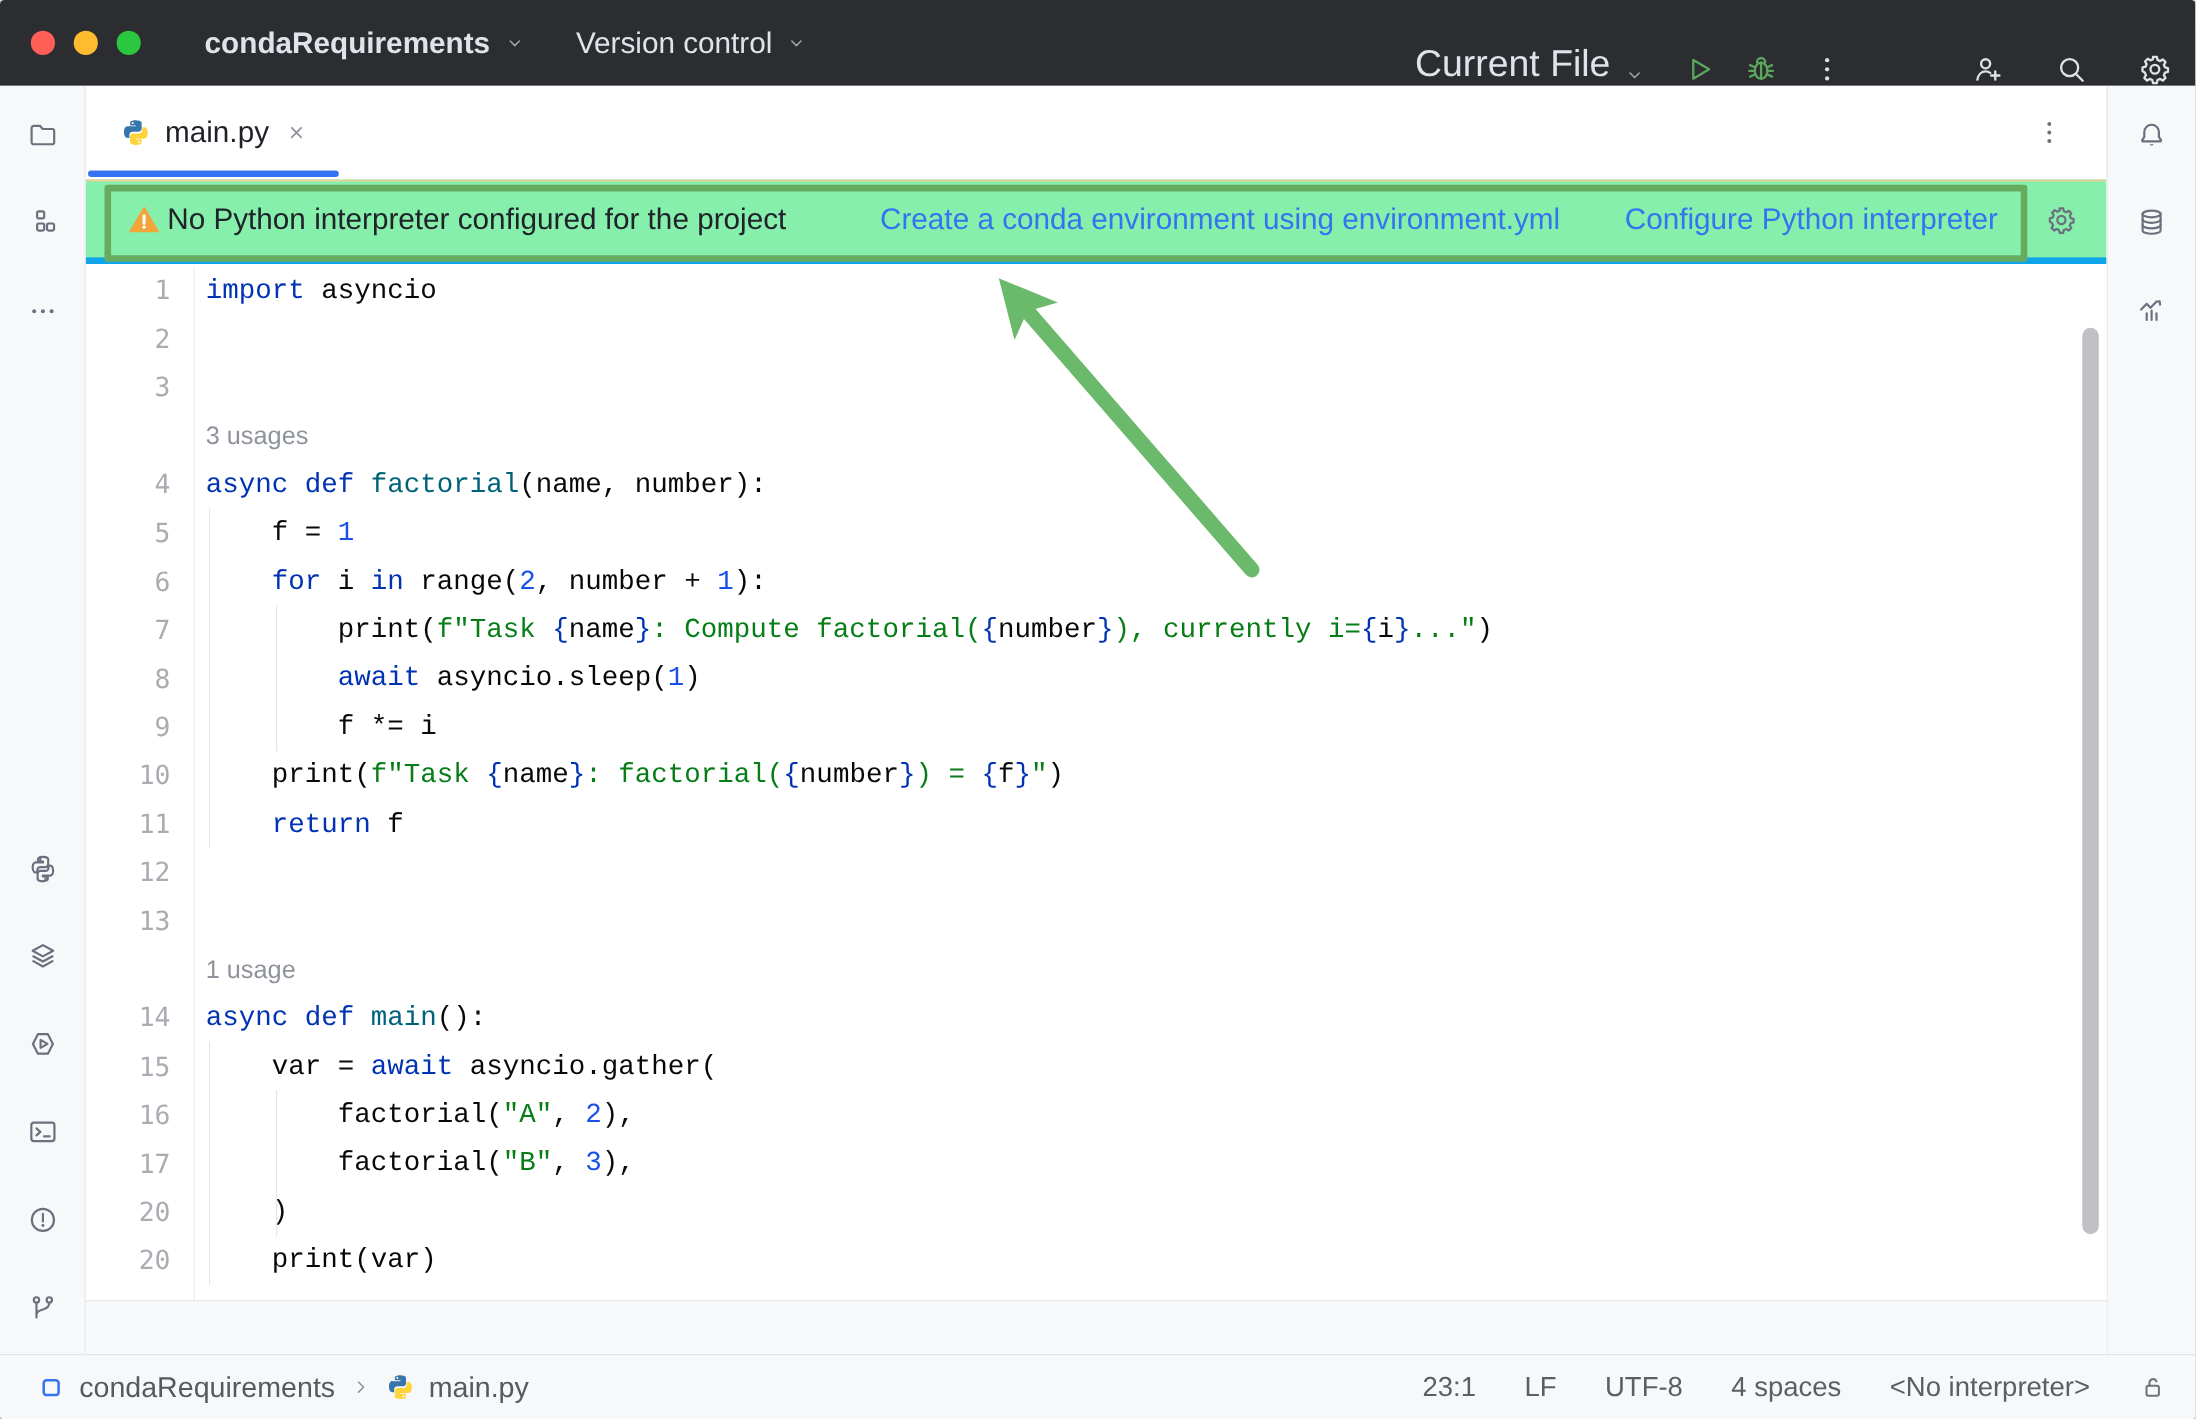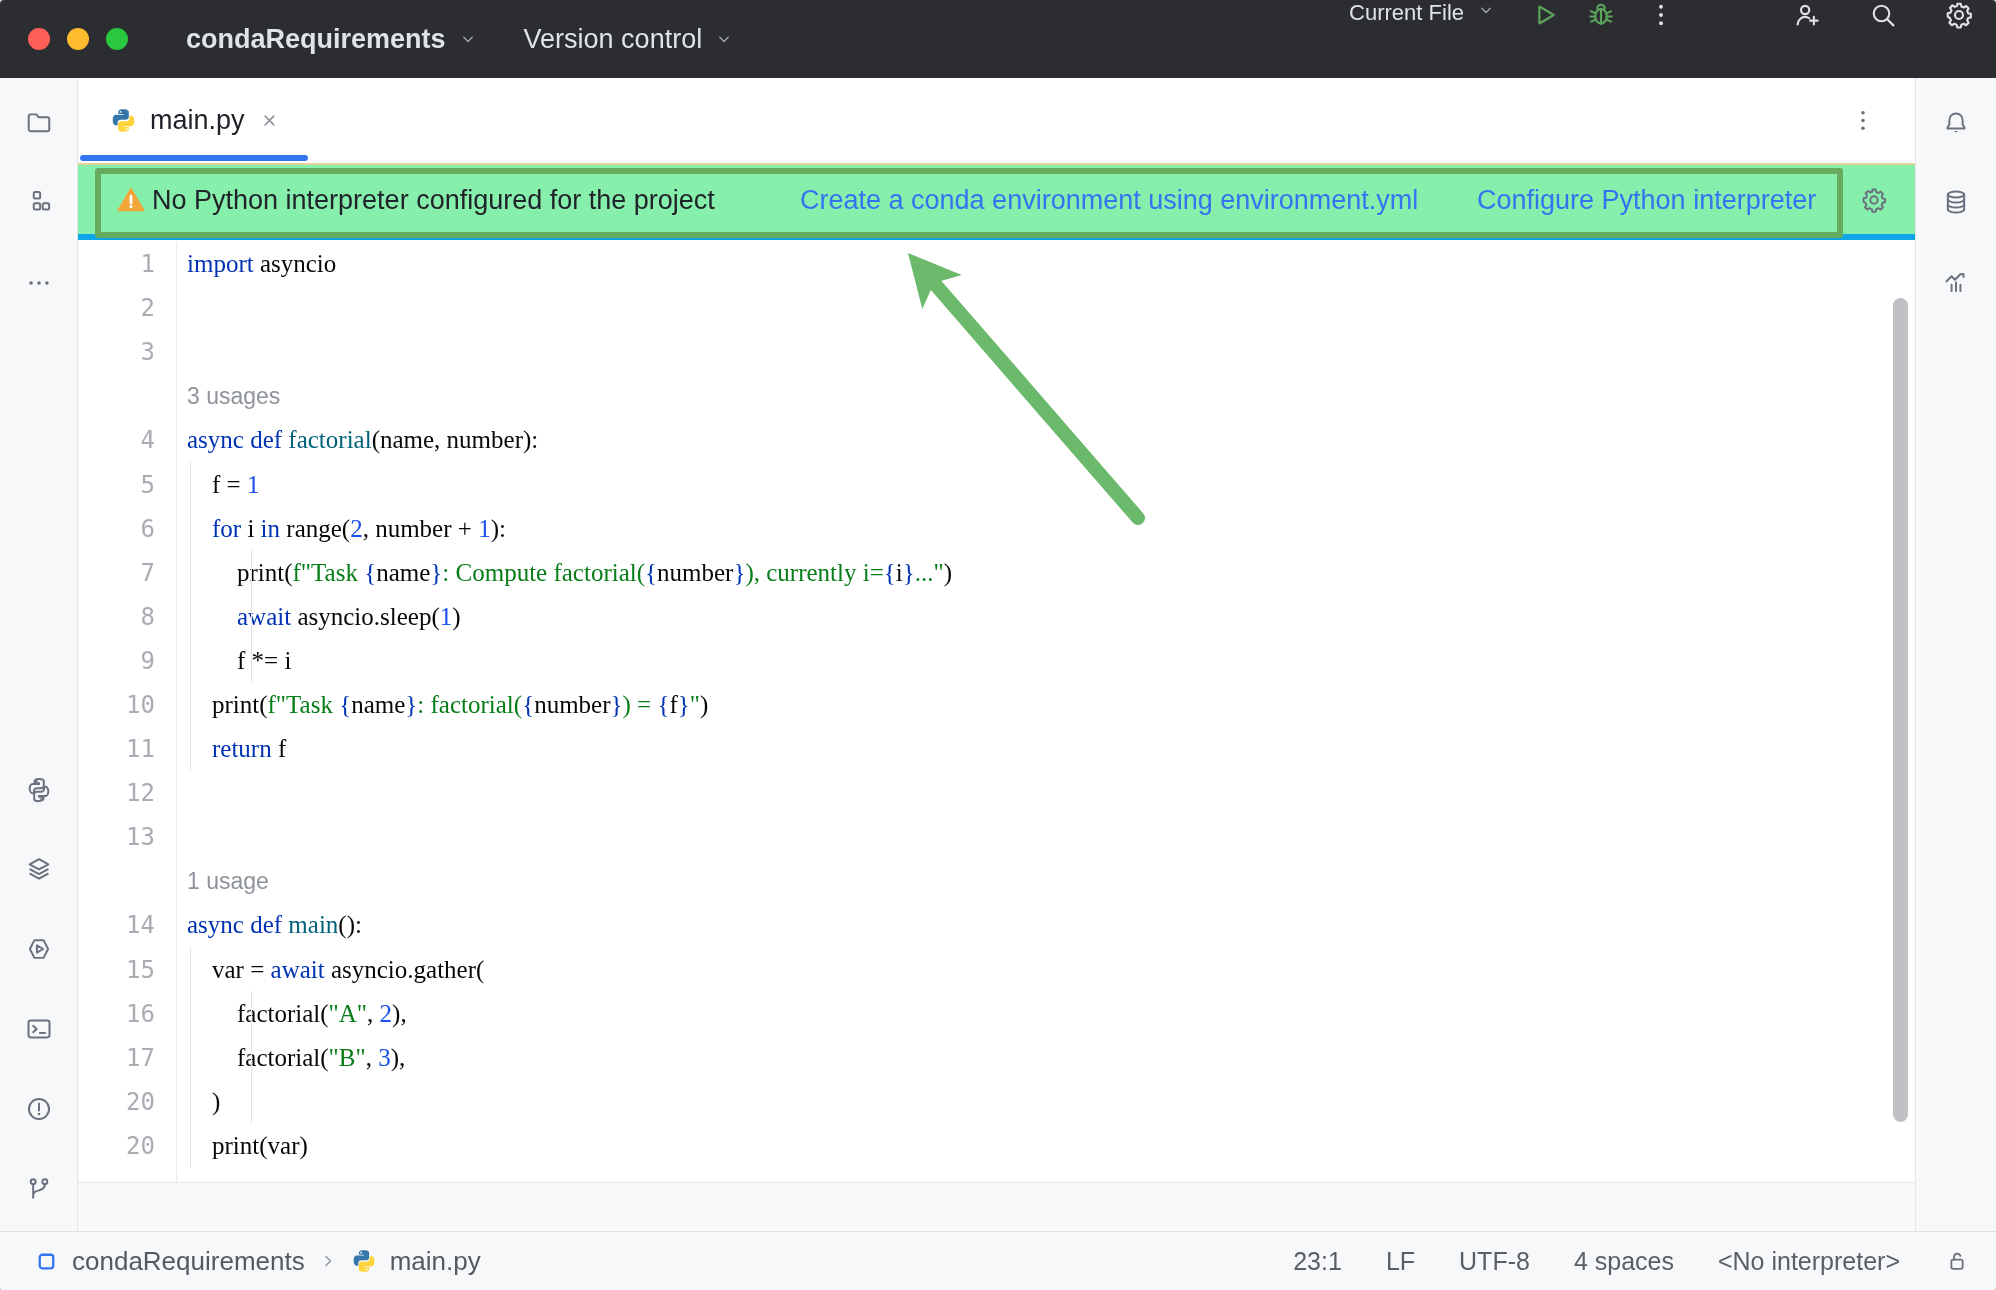--- a/index.html
+++ b/index.html
@@ -8,21 +8,21 @@
   }
   *{box-sizing:border-box;margin:0;padding:0}
   html,body{background:#ececec;font-family:"Liberation Sans",sans-serif}
   .window{position:relative;width:1996px;height:1290px;border-radius:4px;overflow:hidden;
           background:#fff;box-shadow:0 10px 40px rgba(0,0,0,.45)}
   
   .titlebar{position:absolute;left:0;top:0;width:100%;height:78px;background:#2B2D30;color:#DFE3EA}
   .lights{position:absolute;left:28px;top:28px;display:flex;gap:17px}
   .light{width:22px;height:22px;border-radius:50%}
   .tb-left{position:absolute;left:186px;top:0;height:78px;display:flex;align-items:center;font-size:27px}
-  .tb-right{position:absolute;right:22px;top:0;height:78px;display:flex;align-items:flex-start;font-size:22px}
+  .tb-right{position:absolute;right:22px;top:0;height:78px;display:flex;align-items:flex-end;font-size:34px}
   .tb-name{font-weight:600}
   .tb-vcs{margin-left:46px;font-weight:500}
   .chev{margin-left:12px;color:#9CA1AA}
   .tbic{color:var(--tbicon)}
   .green{color:#5BA65C}
   svg.ic{fill:none;stroke:currentColor;stroke-width:1.7;stroke-linecap:round;stroke-linejoin:round}
   
   .tabbar{position:absolute;left:78px;top:78px;right:81px;height:85px;background:#fff}
   .tab{position:absolute;left:2px;top:0;width:228px;height:100%;display:flex;align-items:center;gap:13px;padding-left:30px;font-size:27px;color:#1E2228}
   .tab-underline{position:absolute;left:2px;bottom:2px;width:228px;height:6px;border-radius:3px;background:var(--accent)}
@@ -41,21 +41,21 @@
   .warn-ic{position:absolute;left:38px;top:50%;transform:translateY(-50%)}
   .blink{position:absolute;top:50%;transform:translateY(-50%);color:var(--accent);cursor:pointer}
   .blink.l1{left:722px}
   .blink.l2{left:1399px}
   .banner-gear{position:absolute;left:1782px;top:50%;transform:translateY(-50%);color:var(--icongray)}
   .green-rect{position:absolute;left:17px;top:3px;width:1748px;height:70px;border:6px solid #67AB5F;border-radius:3px;pointer-events:none}
   .gutter-sep{position:absolute;left:98px;top:79px;bottom:0;width:1px;background:#EBECF0}
   .code-rows{position:absolute;left:0;top:79px;right:0;bottom:0;overflow:hidden}
   .crow{display:flex;height:44.1px;align-items:center}
   .gut{width:77px;flex:none;text-align:right;font-family:"DejaVu Sans Mono",monospace;font-size:24px;color:#A9ACB2}
-  .cnt{padding-left:32px;white-space:pre;font-family:Liberation Serif, serif;font-size:25px;color:#080808}
+  .cnt{padding-left:32px;white-space:pre;font-family:Liberation Mono, monospace;font-size:25px;color:#080808}
   .cnt.inlay{font-family:"Liberation Sans",sans-serif;font-size:23px;color:#8E939B}
   .t-kw{color:var(--kw)} .t-str{color:var(--str)} .t-num{color:var(--num)}
   .t-fn{color:var(--fn)} .t-br{color:var(--br)} .t-pl{color:#080808}
   .iguide{position:absolute;width:1px;background:#E2E4E8}
   .scroll-thumb{position:absolute;left:1815px;top:135px;width:15px;height:824px;border-radius:8px;background:#BFC1C5}
   
   .overlay{position:absolute;left:0;top:0;width:1996px;height:1290px;pointer-events:none}
   
   .gapzone{position:absolute;left:78px;top:1182px;width:1837px;height:49px;background:#F8F9FA;border-top:1px solid #E6E7EA}
   .statusbar{position:absolute;left:0;top:1231px;width:100%;height:59px;background:#F7F8FA;border-top:1px solid #DFE1E5;

